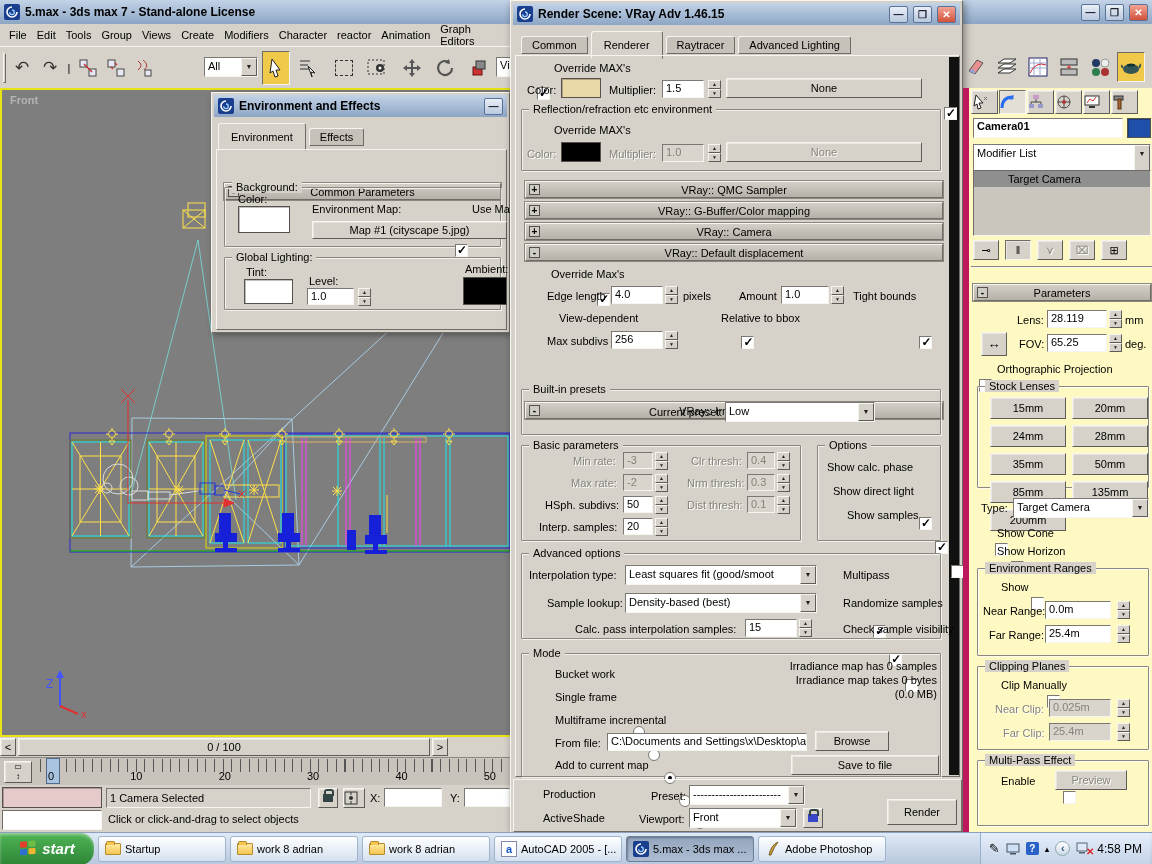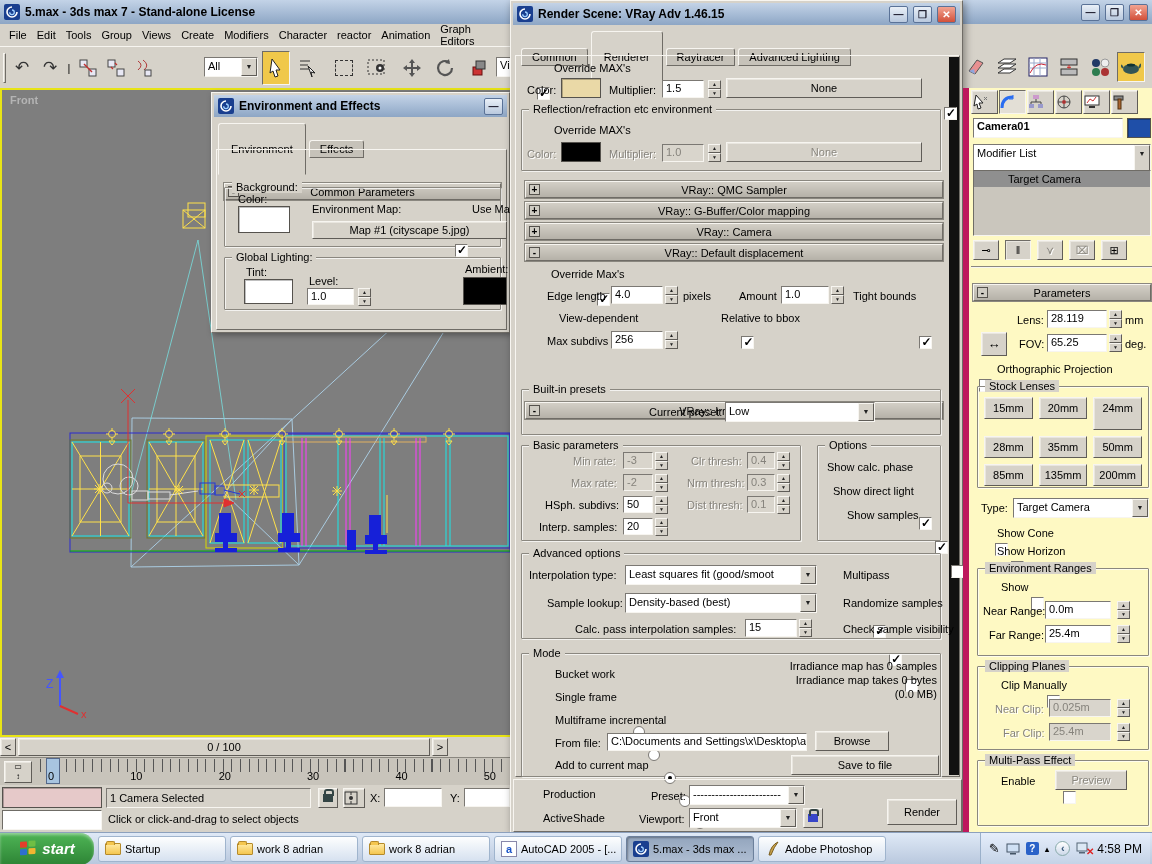--- a/index.html
+++ b/index.html
@@ -26,21 +26,21 @@
 .radio.on::after{content:"";position:absolute;left:3px;top:3px;width:4px;height:4px;border-radius:50%;background:#000}
 .spin{display:inline-flex;flex-direction:column;width:13px;height:18px;flex:none}
 .spin i{flex:1;background:#d6d2c9;border:1px solid;border-color:#f7f5f0 #5f5c57 #5f5c57 #f7f5f0;font-style:normal;font-size:5px;line-height:6px;text-align:center;color:#222}
 .dd{display:flex;align-items:stretch;background:#fff;border:1px solid;border-color:#7b7873 #f7f5f0 #f7f5f0 #7b7873}
 .dd .val{flex:1;padding:2px 3px;white-space:nowrap;overflow:hidden}
 .dd .arr{width:16px;background:#d6d2c9;border-left:1px solid #aaa7a0;text-align:center;font-size:7px;line-height:16px;color:#222;border:1px solid;border-color:#f7f5f0 #5f5c57 #5f5c57 #f7f5f0}
 .rollbar{background:linear-gradient(180deg,#d3cfc6,#b5b1a8);border:1px solid;border-color:#f7f5f0 #6f6c66 #6f6c66 #f7f5f0;box-shadow:0 0 0 1px #8a877f;height:17px;display:flex;align-items:center;justify-content:center;position:relative;font-size:11px}
 .rollbar .pm{position:absolute;left:3px;top:2px;width:11px;height:11px;border:1px solid #55524d;background:#cfccc3;line-height:9px;text-align:center;font-weight:bold;font-size:10px}
 .lbl{white-space:nowrap}
 .lbl.dis{color:#86837c;text-shadow:1px 1px 0 #fff}
-.tab{background:#d6d2c9;border:1px solid;border-color:#f7f5f0 #6f6c66 transparent #f7f5f0;border-radius:3px 3px 0 0;padding:19px 12px;display:inline-block}
+.tab{background:#d6d2c9;border:1px solid;border-color:#f7f5f0 #6f6c66 transparent #f7f5f0;border-radius:3px 3px 0 0;padding:7px 12px;display:inline-block}
 .tab.off{background:#c6c2b9;border-bottom:1px solid #6f6c66;padding:2px 10px}
 .ticon{width:28px;height:30px;display:flex;align-items:center;justify-content:center;background:#d6d2c9}
 .swatch{border:1px solid #55524d;box-shadow:inset 1px 1px 0 rgba(0,0,0,.25)}
 .mi{padding:2px 5px}
 .lock{width:10px;height:8px;background:#344;position:relative;display:inline-block;margin-top:5px}
 .lock::before{content:"";position:absolute;left:1px;top:-5px;width:6px;height:5px;border:2px solid #344;border-bottom:none;border-radius:3px 3px 0 0}
 .tbtn{height:26px;background:linear-gradient(180deg,#fdfefe,#d6e1f0);border:1px solid #9fb4cd;border-radius:3px;display:flex;align-items:center;gap:4px;padding:0 6px;font-size:11px;white-space:nowrap;overflow:hidden}
 .tbtn.act{background:linear-gradient(180deg,#93a5bd,#aebdd2);border-color:#6c809c;box-shadow:inset 1px 1px 2px rgba(0,0,0,.3)}
 .folder{width:16px;height:12px;background:linear-gradient(180deg,#ffe9a2,#f4c64f);border:1px solid #b58a2a;border-radius:1px;position:relative;flex:none}
 .folder::before{content:"";position:absolute;top:-3px;left:0;width:7px;height:3px;background:#f4c64f;border:1px solid #b58a2a;border-bottom:none;border-radius:2px 2px 0 0}
@@ -865,24 +865,24 @@
     <span class="abs spin" style="left:140px;top:246px">
         <i>▲</i>
         <i>▼</i>
       </span>
     <span class="abs lbl" style="left:156px;top:250px">deg.</span>
     <span class="abs cb" style="left:10px;top:274px"></span>
     <span class="abs lbl" style="left:28px;top:275px">Orthographic Projection</span>
     
     <div class="abs group" style="left:8px;top:298px;width:172px;height:102px">
       <span class="legend">Stock Lenses</span>
-      <div style="position:absolute;left:6px;top:10px;width:158px;display:grid;grid-template-columns:repeat(3,1fr);gap:6px 6px">
+      <div style="position:absolute;left:12px;top:10px;width:158px;display:grid;grid-template-columns:repeat(2,1fr);gap:6px 6px">
           <span class="btn" style="height:22px;line-height:20px">15mm</span>
           <span class="btn" style="height:22px;line-height:20px">20mm</span>
-          <span class="btn" style="height:33px;line-height:20px">24mm</span>
+          <span class="btn" style="height:22px;line-height:20px">24mm</span>
           <span class="btn" style="height:22px;line-height:20px">28mm</span>
           <span class="btn" style="height:22px;line-height:20px">35mm</span>
           <span class="btn" style="height:22px;line-height:20px">50mm</span>
           <span class="btn" style="height:22px;line-height:20px">85mm</span>
           <span class="btn" style="height:22px;line-height:20px">135mm</span>
           <span class="btn" style="height:22px;line-height:20px">200mm</span>
         </div>
     </div>
     <span class="abs lbl" style="left:12px;top:414px">Type:</span>
     <span class="abs dd" style="left:44px;top:410px;width:136px;height:20px">

